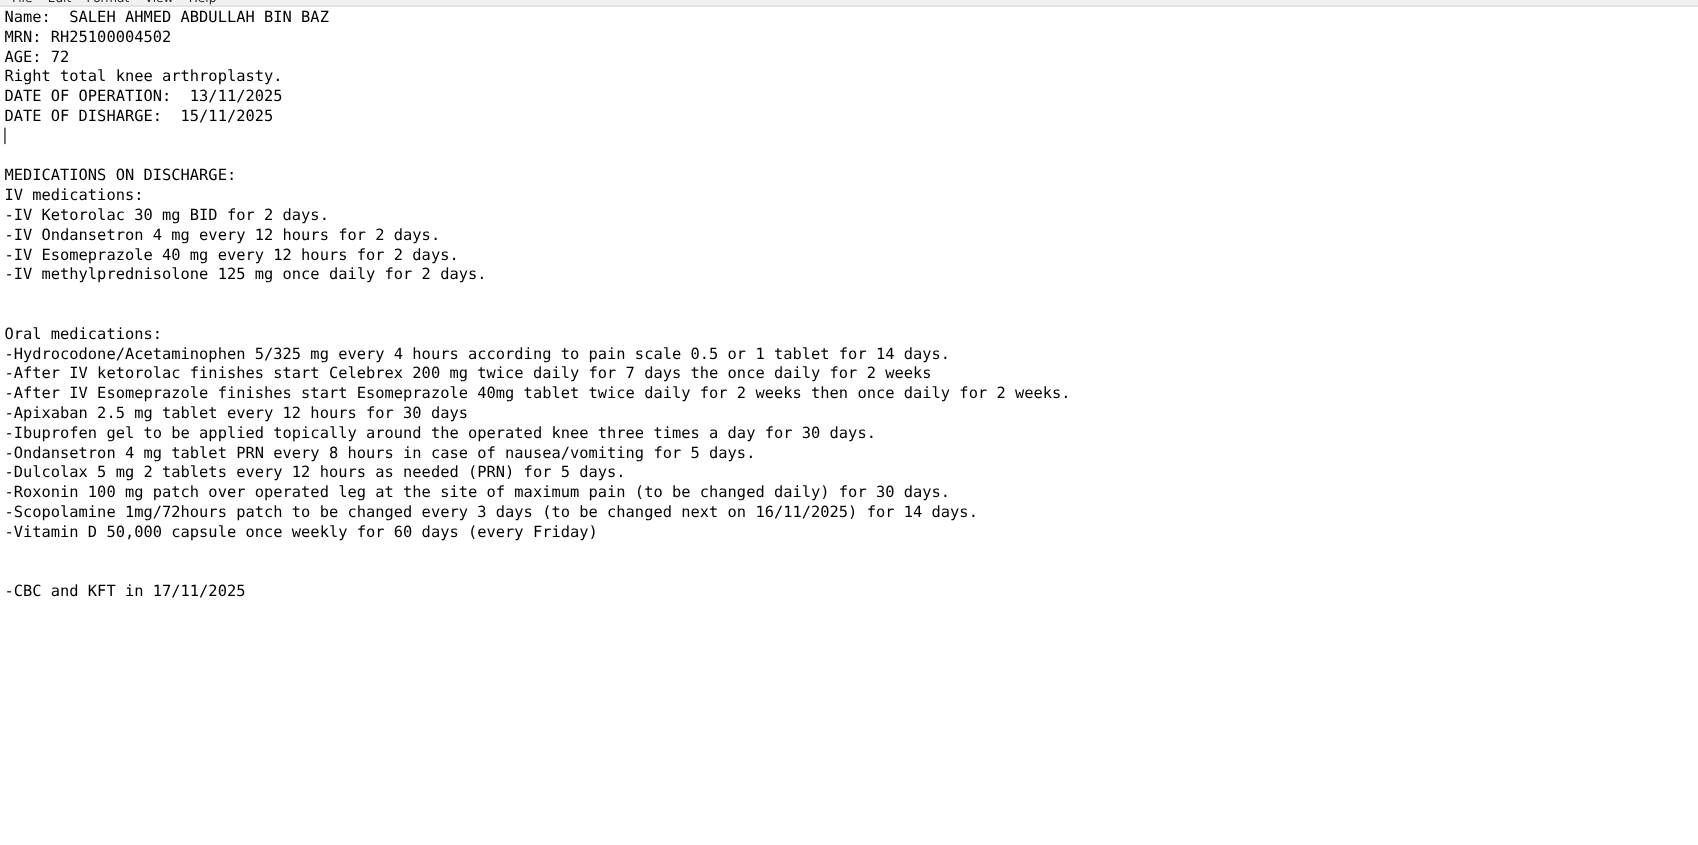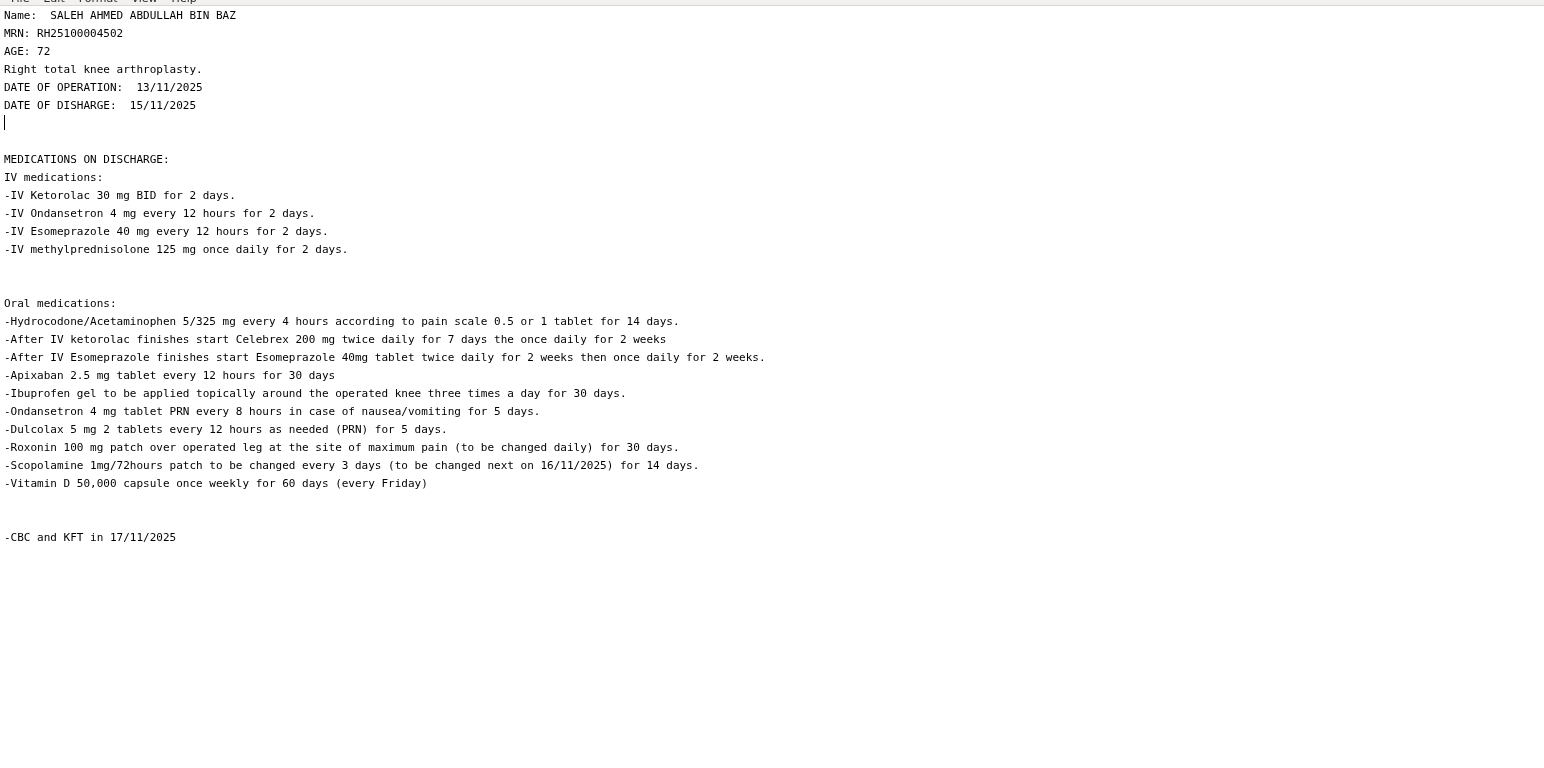--- a/index.html
+++ b/index.html
@@ -50,21 +50,21 @@
     width: 1544px;
     height: 761px;
     background: #ffffff;
     overflow: hidden;
   }
   .doc {
     position: absolute;
     top: 0;
     left: 4px;
     font-family: "DejaVu Sans Mono", monospace;
-    font-size: 11px;
+    font-size: 14px;
     line-height: 18px;
     color: #000000;
     white-space: pre;
     letter-spacing: 0px;
   }
   .line {
     height: 18px;
     white-space: pre;
   }
   .line.blank {

